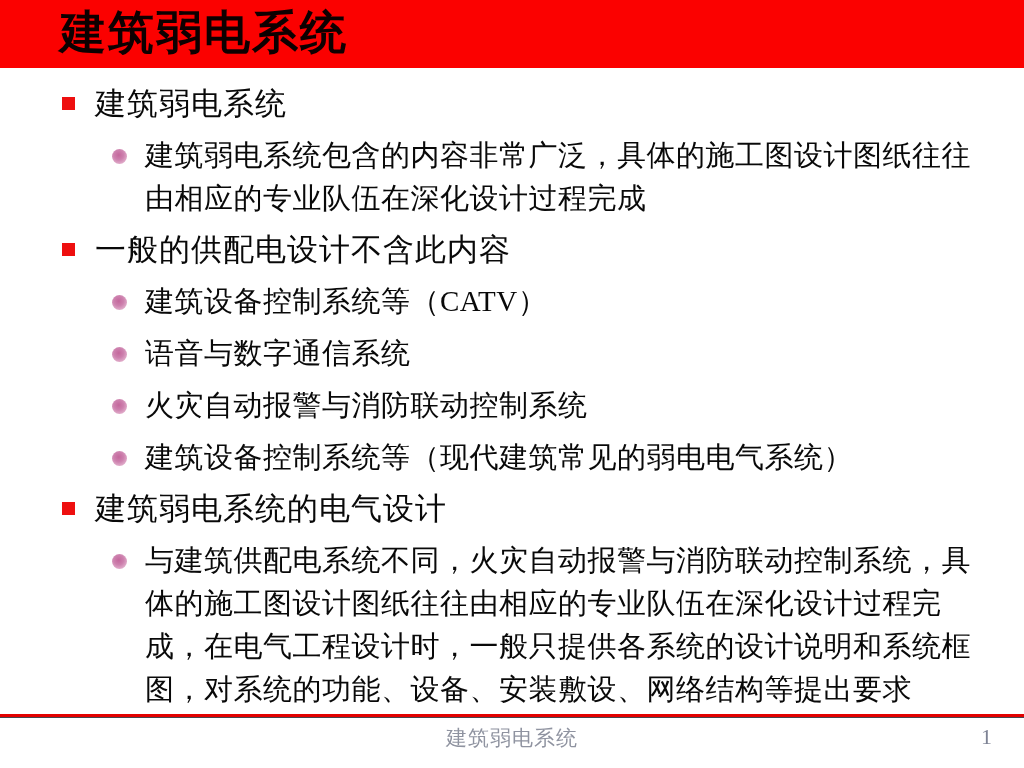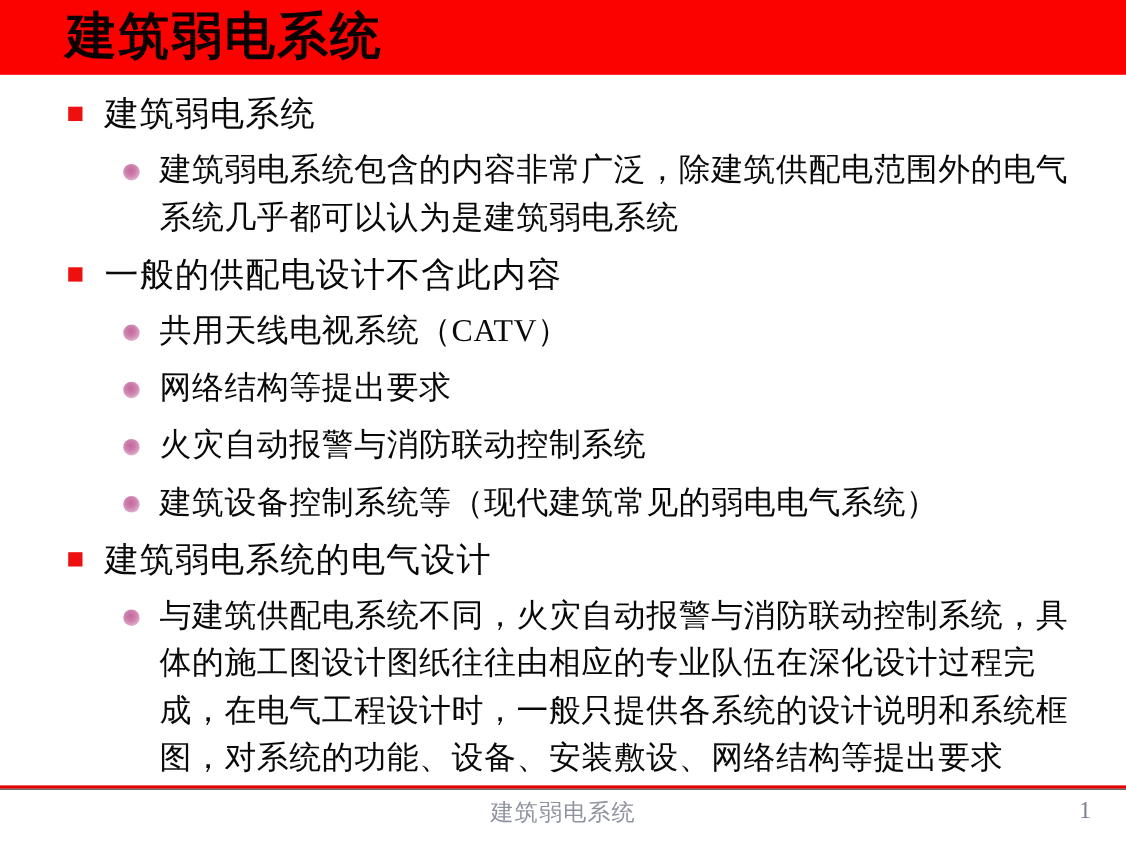--- a/index.html
+++ b/index.html
@@ -133,36 +133,36 @@
 
   <main class="content">
 
     <div class="group">
       <div class="l1">
         <span class="sq"></span>
         <span class="l1text">建筑弱电系统</span>
       </div>
       <div class="l2">
         <span class="ball"></span>
-        <span class="l2text">建筑弱电系统包含的内容非常广泛，除建筑供配电范围外的电气系统几乎都可以认为是建筑弱电系统</span>
+        <span class="l2text">建筑弱电系统包含的内容非常广泛，具体的施工图设计图纸往往由相应的专业队伍在深化设计过程完成</span>
       </div>
     </div>
 
     <div class="group">
       <div class="l1">
         <span class="sq"></span>
         <span class="l1text">一般的供配电设计不含此内容</span>
       </div>
       <div class="l2">
         <span class="ball"></span>
-        <span class="l2text">共用天线电视系统（CATV）</span>
+        <span class="l2text">建筑设备控制系统等（CATV）</span>
       </div>
       <div class="l2">
         <span class="ball"></span>
-        <span class="l2text">网络结构等提出要求</span>
+        <span class="l2text">语音与数字通信系统</span>
       </div>
       <div class="l2">
         <span class="ball"></span>
         <span class="l2text">火灾自动报警与消防联动控制系统</span>
       </div>
       <div class="l2">
         <span class="ball"></span>
         <span class="l2text">建筑设备控制系统等（现代建筑常见的弱电电气系统）</span>
       </div>
     </div>

